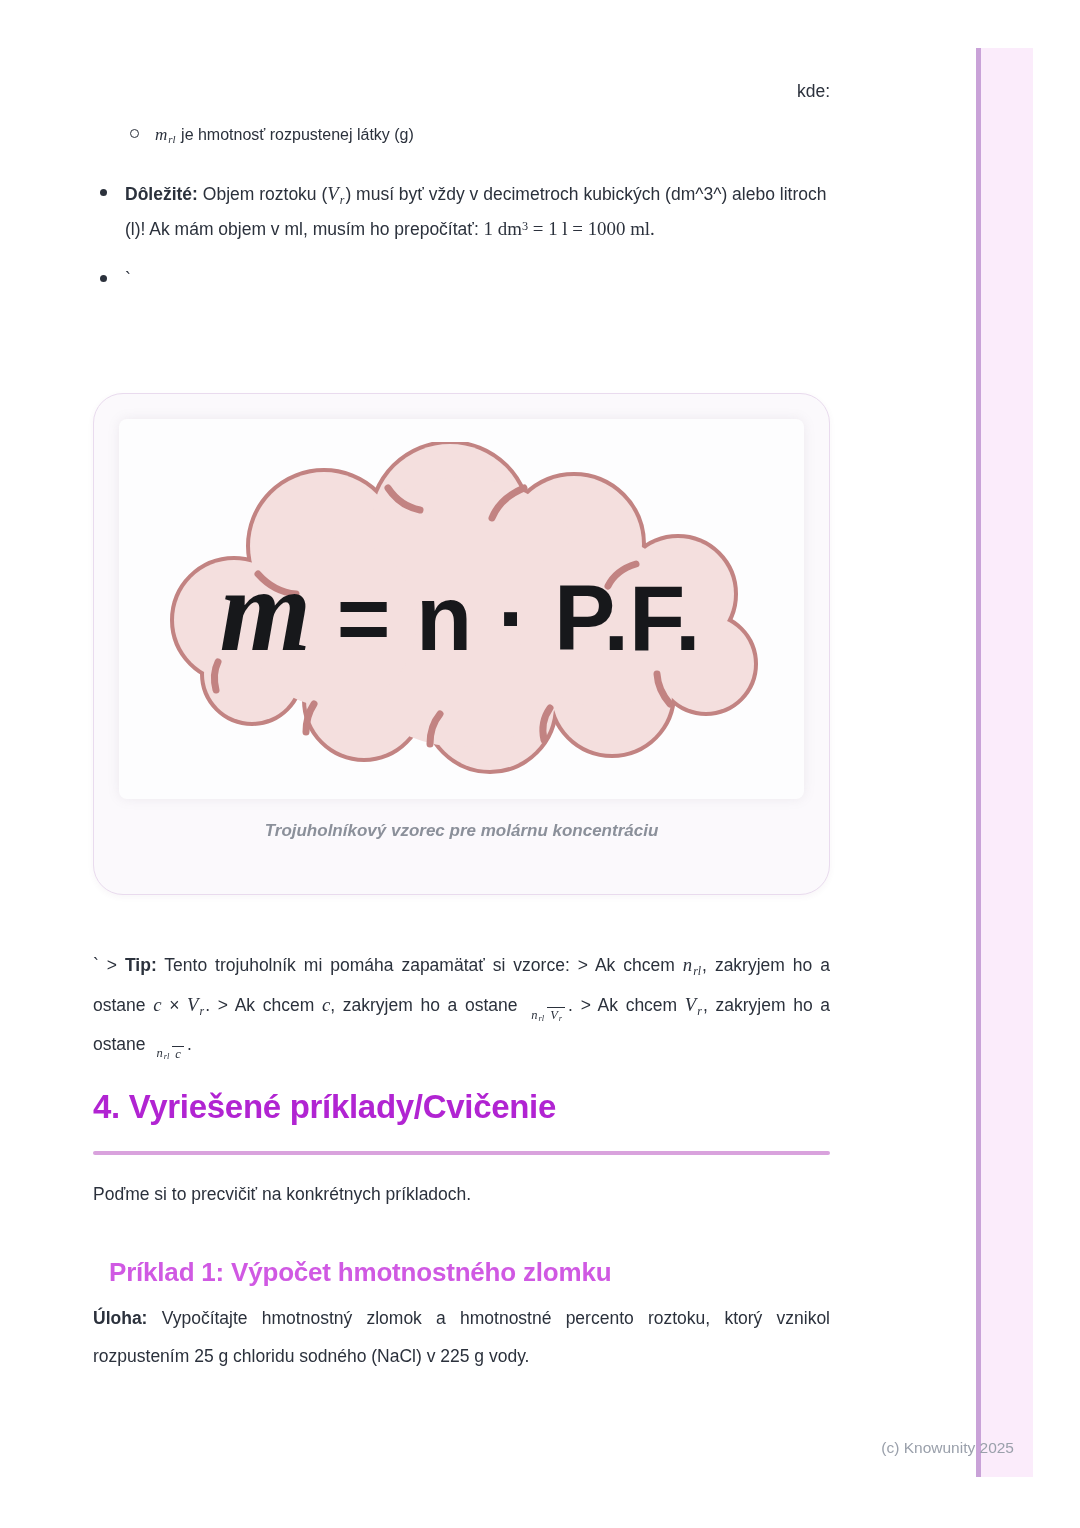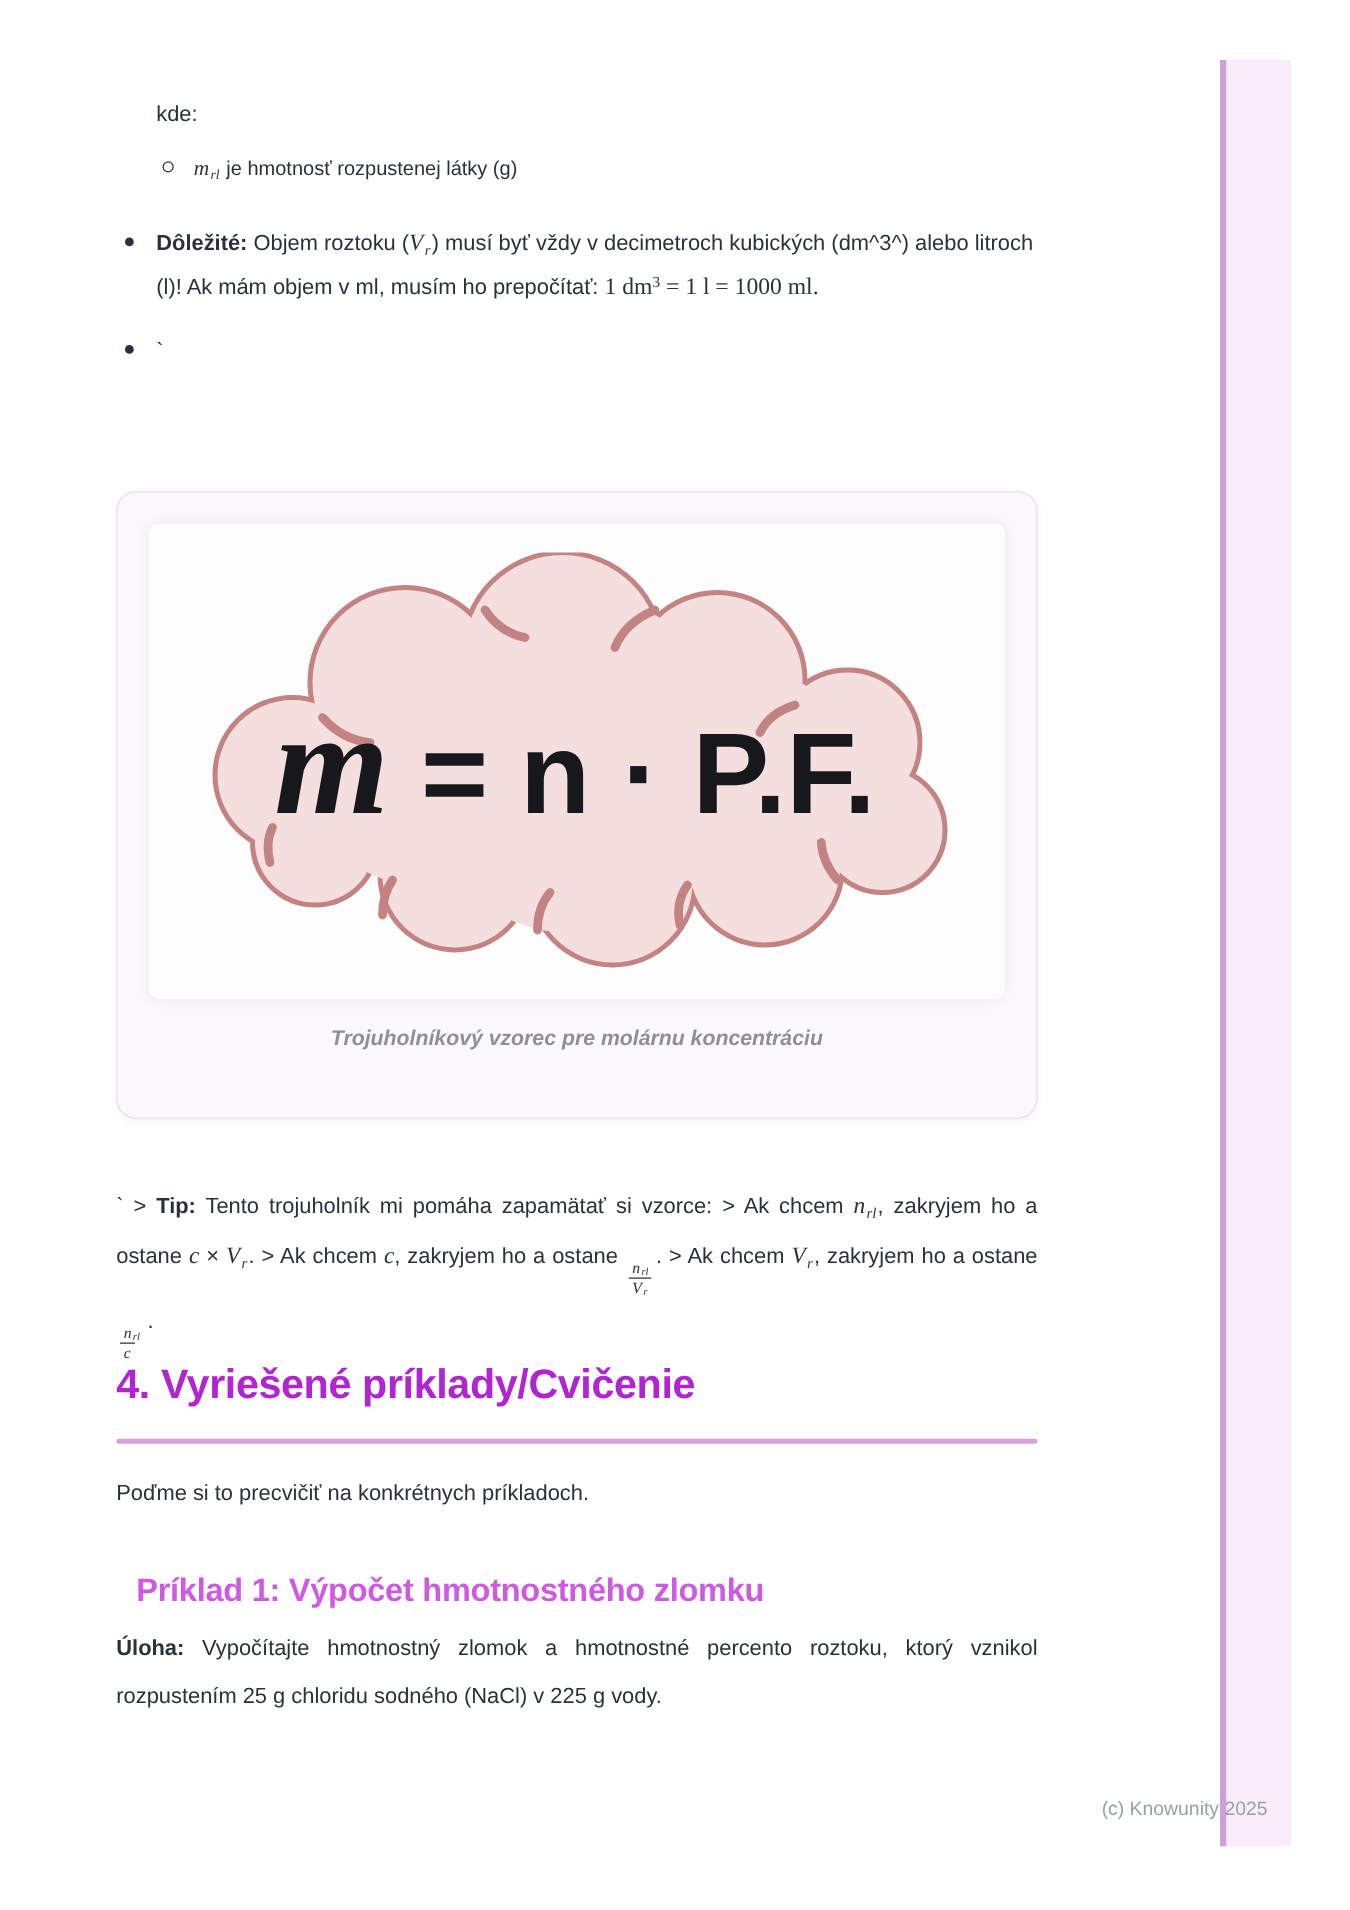--- a/index.html
+++ b/index.html
@@ -16,37 +16,37 @@
   
   .body-txt{font-size:17.5px;line-height:1.85;}
   strong{font-weight:700;}
   .mv{font-family:"Liberation Serif",serif;font-style:italic;font-size:1.07em;}
   sub.mvs{font-family:"Liberation Serif",serif;font-style:italic;font-size:0.68em;vertical-align:-0.3em;margin:0 1px 0 1px;}
   .serif{font-family:"Liberation Serif",serif;font-size:1.08em;}
   sup.ssup{font-family:"Liberation Serif",serif;font-size:0.7em;vertical-align:0.45em;}
 
   
   .b-defs{top:80px;}
-  .kde{margin:0 0 0 32px;font-size:17.5px;line-height:1.3;}
+  .kde{margin:0 0 0 32px;font-size:17.5px;line-height:1.3;text-align:right;}
   .sub-row{position:relative;padding-left:62px;margin-top:19px;font-size:16px;line-height:1.5;}
   .ring{position:absolute;left:37px;top:7px;width:7px;height:7px;border:1.7px solid #2b313c;border-radius:50%;}
   .bullet-row{position:relative;padding-left:32px;margin-top:30px;}
   .disc{position:absolute;left:7px;top:12px;width:7px;height:7px;border-radius:50%;background:#2b313c;}
   .bullet-row p{margin:0;}
   .bullet-row.tick{margin-top:16px;}
 
   
-  .figure-card{top:393px;height:502px;box-sizing:border-box;margin:0;background:#fbf9fc;border:1px solid #e9dbee;border-radius:16px;box-shadow:0 2px 6px rgba(90,60,100,0.05);padding:25px 25px 0 25px;}
+  .figure-card{top:393px;height:502px;box-sizing:border-box;margin:0;background:#fbf9fc;border:1px solid #e9dbee;border-radius:30px;box-shadow:0 2px 6px rgba(90,60,100,0.05);padding:25px 25px 0 25px;}
   .figure-image{height:380px;background:#fdfdfe;border-radius:8px;box-shadow:0 0 12px rgba(140,120,150,0.13);display:flex;align-items:center;justify-content:center;}
   .figure-image svg{display:block;}
   figcaption{margin-top:22px;text-align:center;font-style:italic;font-size:17px;color:#8b909a;font-weight:bold;}
 
   
   .tip{top:945px;margin:0;font-size:17.5px;line-height:2.16;text-align:justify;}
-  .frac{display:inline-flex;flex-direction:column;align-items:flex-start;line-height:1.05;vertical-align:-0.6em;font-family:"Liberation Serif",serif;font-style:italic;font-size:12.5px;margin:0 3px;}
+  .frac{display:inline-flex;align-items:flex-end;line-height:1.05;vertical-align:-0.6em;font-family:"Liberation Serif",serif;font-style:italic;font-size:12.5px;margin:0 3px;}
   .frac .den{border-top:1.2px solid #2b313c;padding:1px 3px 0 3px;}
   .frac .num{padding:0 3px;}
   .frac sub{font-size:8.5px;vertical-align:-0.25em;margin-left:1px;font-style:italic;}
 
   
   .h2{top:1088px;margin:0;font-size:33px;font-weight:700;color:#b124d2;letter-spacing:-0.3px;}
   .hrule{top:1151px;height:4px;background:#d9a2dd;border-radius:2px;}
   .p-practice{top:1180px;margin:0;font-size:17.5px;line-height:1.6;}
   .h3{top:1241px;margin:16px;font-size:26px;font-weight:700;color:#d059e3;letter-spacing:-0.2px;}
   .p-task{top:1300px;margin:0;font-size:17.5px;line-height:2.16;text-align:justify;}

